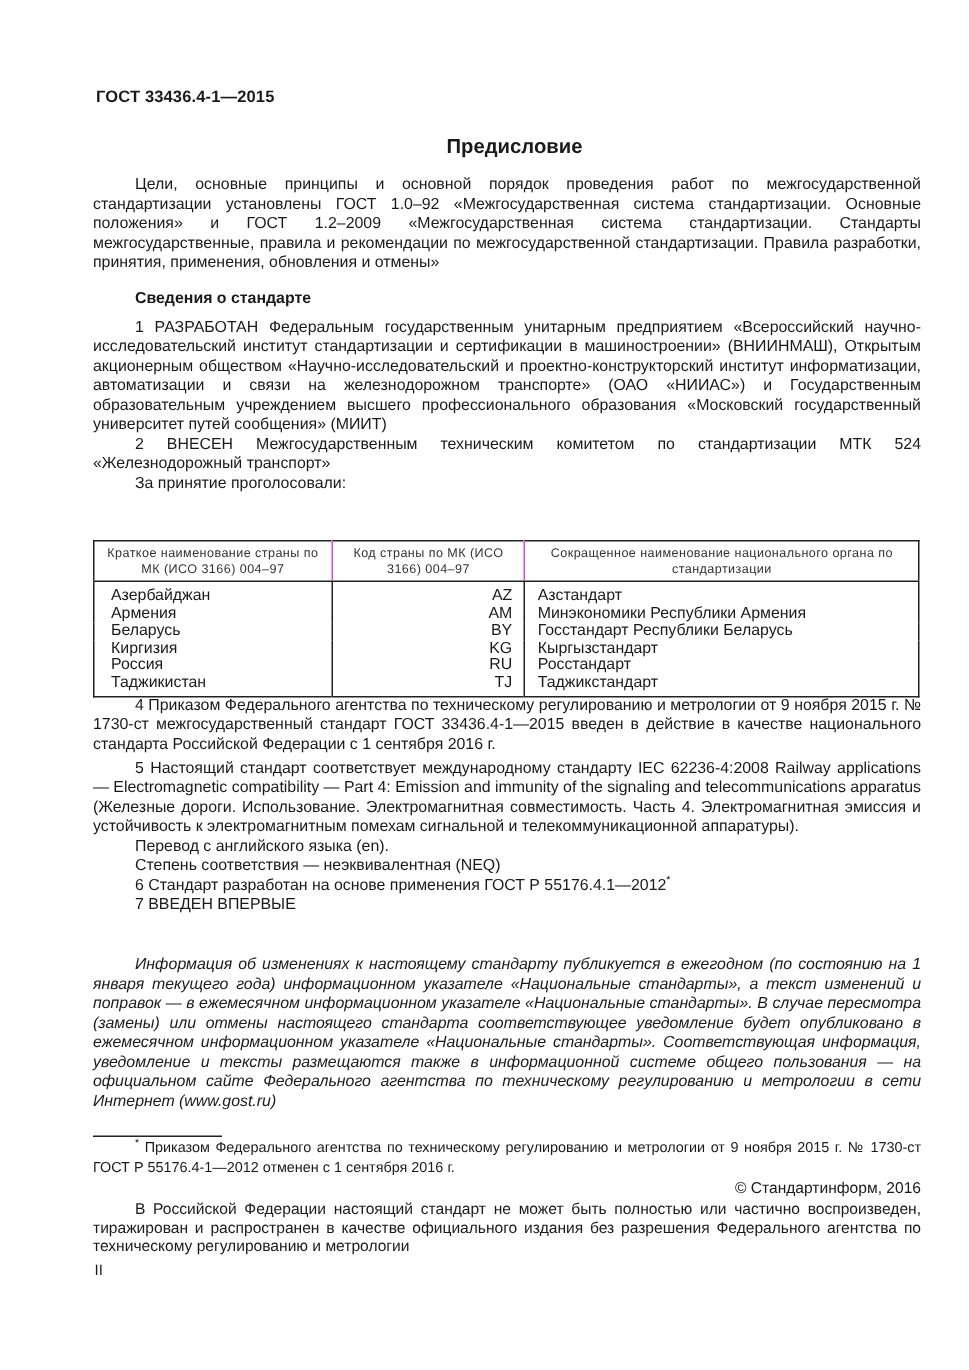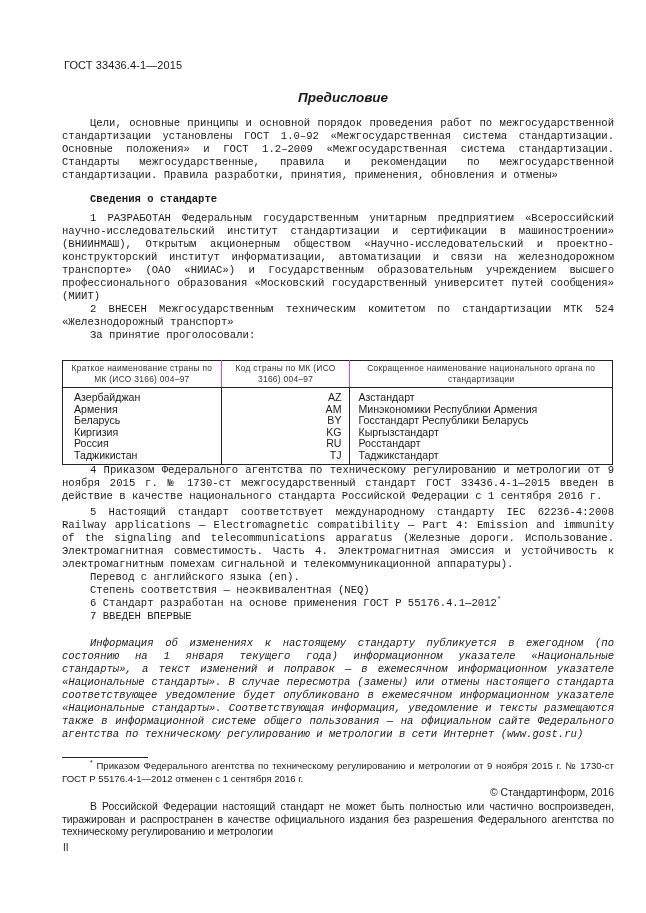--- a/index.html
+++ b/index.html
@@ -4,27 +4,27 @@
   <style>
     html, body { margin: 0; padding: 0; background: #ffffff; }
     body {
       width: 646px; height: 913px; position: relative; overflow: hidden;
       font-family: "Liberation Sans", sans-serif; color: #1a1a1a;
       font-size: 10.6px; line-height: 13px;
     }
     .page { position: absolute; left: 0; top: 0; width: 646px; height: 913px; }
     .doc-code {
       position: absolute; left: 64px; top: 59px;
-      font-weight: normal; font-size: 11px; letter-spacing: 0.1px;
+      font-weight: bold; font-size: 11px; letter-spacing: 0.1px;
     }
     .title {
       position: absolute; left: 0; width: 646px; top: 91px; text-align: center;
-      font-weight: bold; font-size: 13.5px; padding-left: 40px; box-sizing: border-box; font-style: italic;
+      font-weight: bold; font-size: 13.5px; padding-left: 40px; box-sizing: border-box;
     }
-    .block { position: absolute; left: 62px; width: 552px; text-align: justify; font-family: Liberation Mono, monospace; }
+    .block { position: absolute; left: 62px; width: 552px; text-align: justify; }
     .block p { margin: 0; }
     .ind { text-indent: 28px; }
     .ind-pad { padding-left: 28px; }
     .sub-head { font-weight: bold; }
     .italic { font-style: italic; }
     
     .vote-table {
       position: absolute; left: 62px; top: 360px; width: 551px;
       border-collapse: collapse; border: 1px solid #222;
       font-size: 10.6px;

